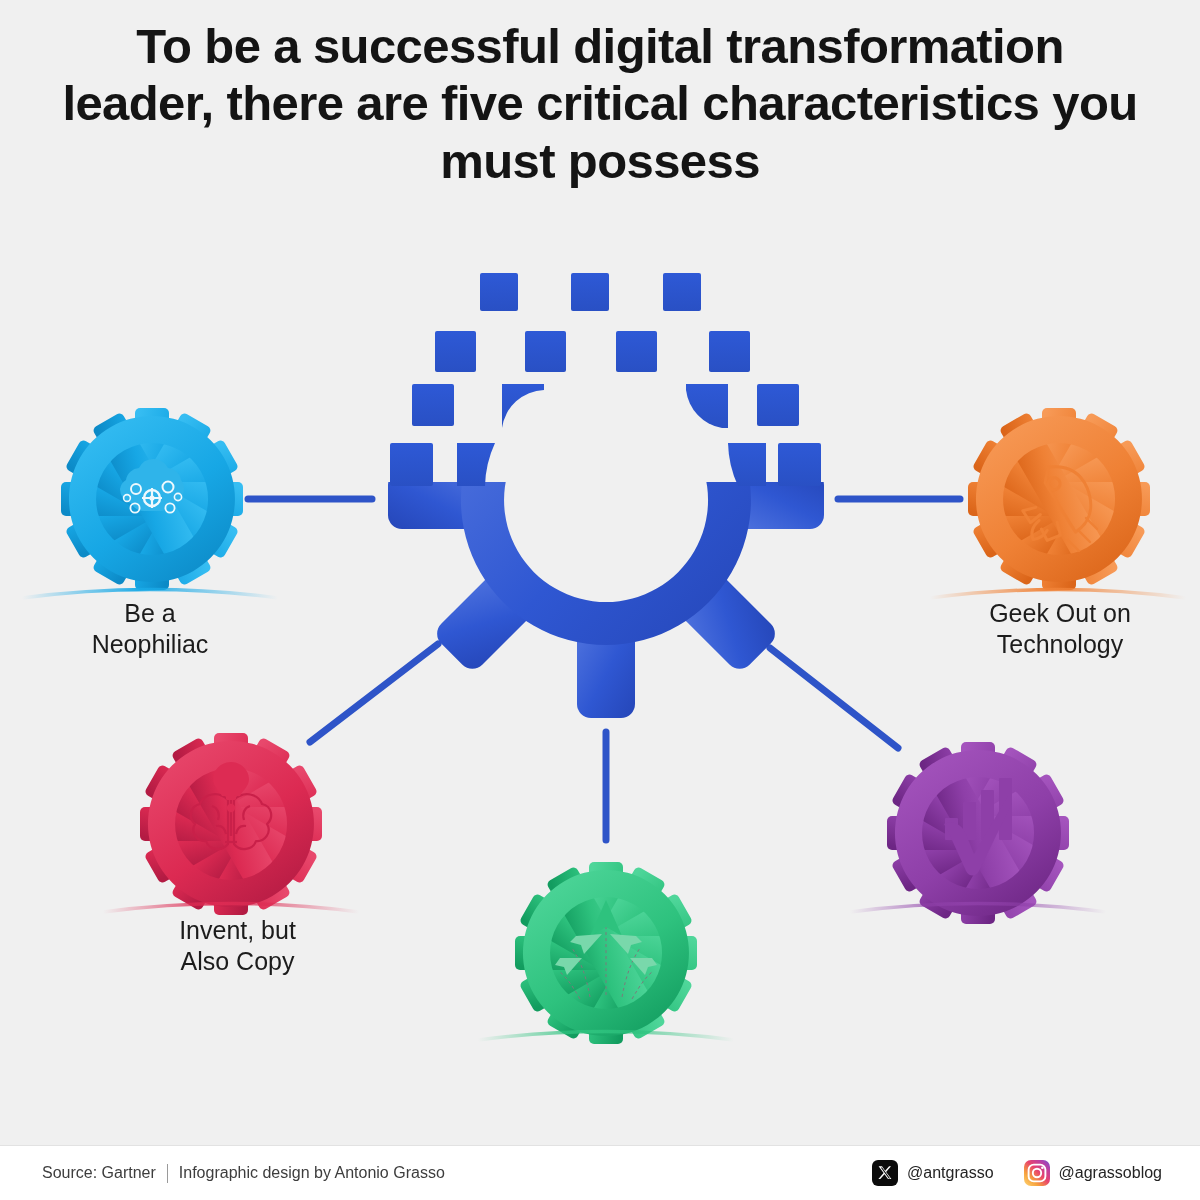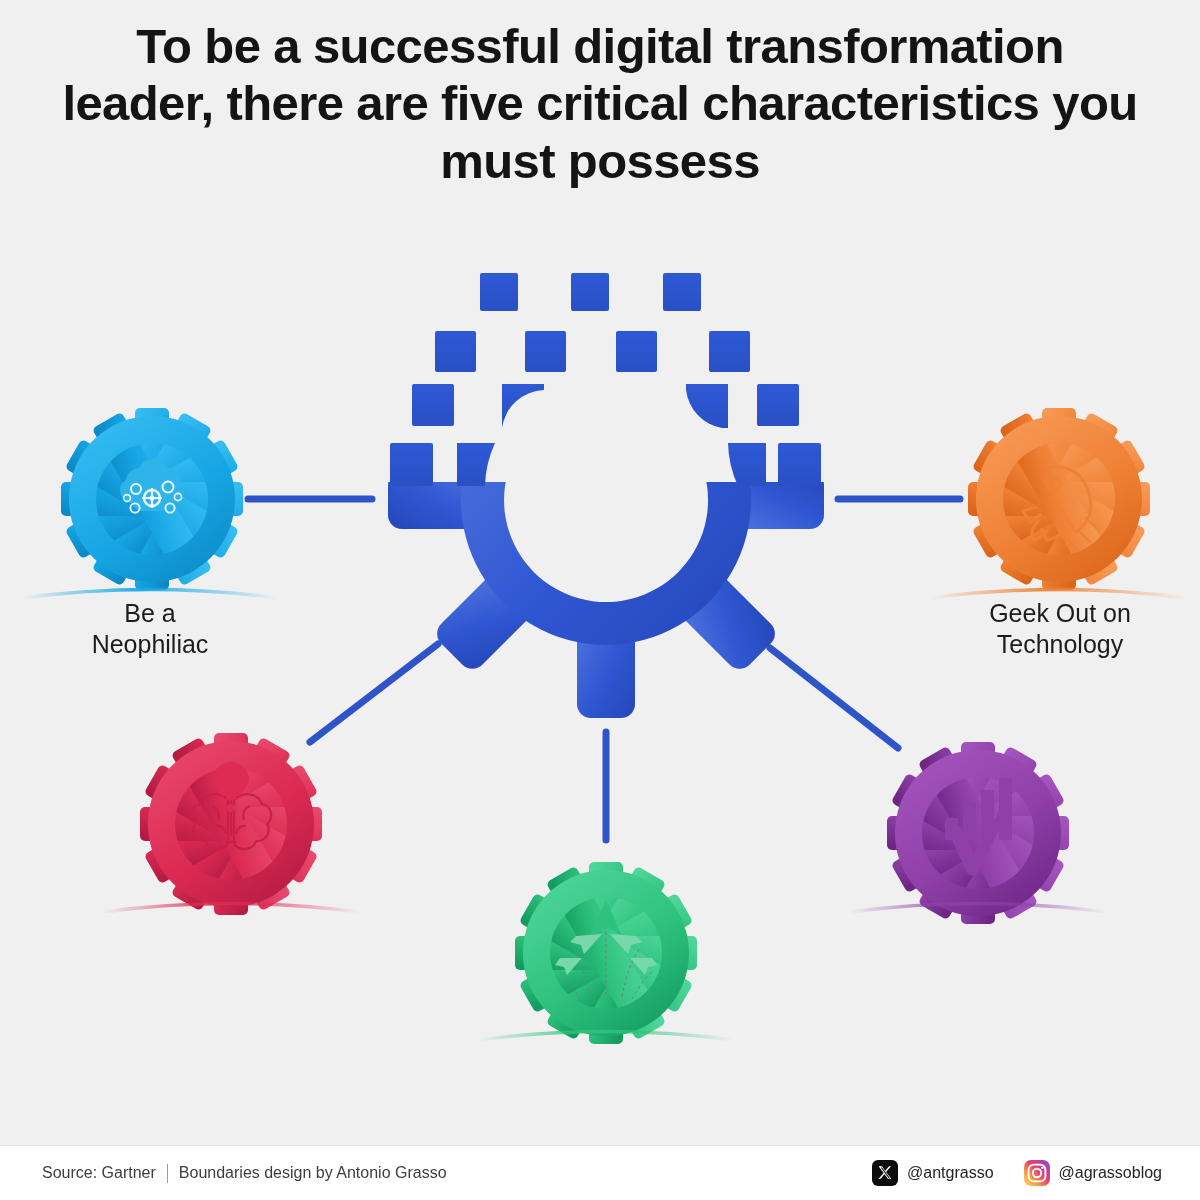--- a/index.html
+++ b/index.html
@@ -399,27 +399,29 @@
         </g>
         <path fill="none" stroke="url(#shPurple)" stroke-width="3.5" d="M 850 912 Q 978 895 1106 912"></path>
       </g>
     </svg>
 
 
     <div class="node-label" id="label-neophiliac">Be a
 Neophiliac</div>
     <div class="node-label" id="label-geekout">Geek Out on
 Technology</div>
+    <div class="node-label" id="label-invent">Invent, but
+Also Copy</div>
   </div>
 
   <div id="footer">
     <div id="footer-source">
       <span>Source: Gartner</span>
       <span class="divider"></span>
-      <span>Boundaries design by Antonio Grasso</span>
+      <span>Infographic design by Antonio Grasso</span>
     </div>
     <div id="footer-social">
 
       <div class="social-item">
         <svg class="social-icon" viewBox="0 0 26 26">
           <rect x="0" y="0" width="26" height="26" rx="6" fill="#0b0b0b"></rect>
           <path d="M6.6 6.3h3.4l3.2 4.4 3.9-4.4h1.9l-4.9 5.6 5.3 7.2h-3.4l-3.5-4.8-4.2 4.8H6.4l5.2-6-5-6.8Zm2.2 1.3 8 10.8h1.3l-8-10.8H8.8Z" fill="#ffffff"></path>
         </svg>
         <span>@antgrasso</span>
       </div>

